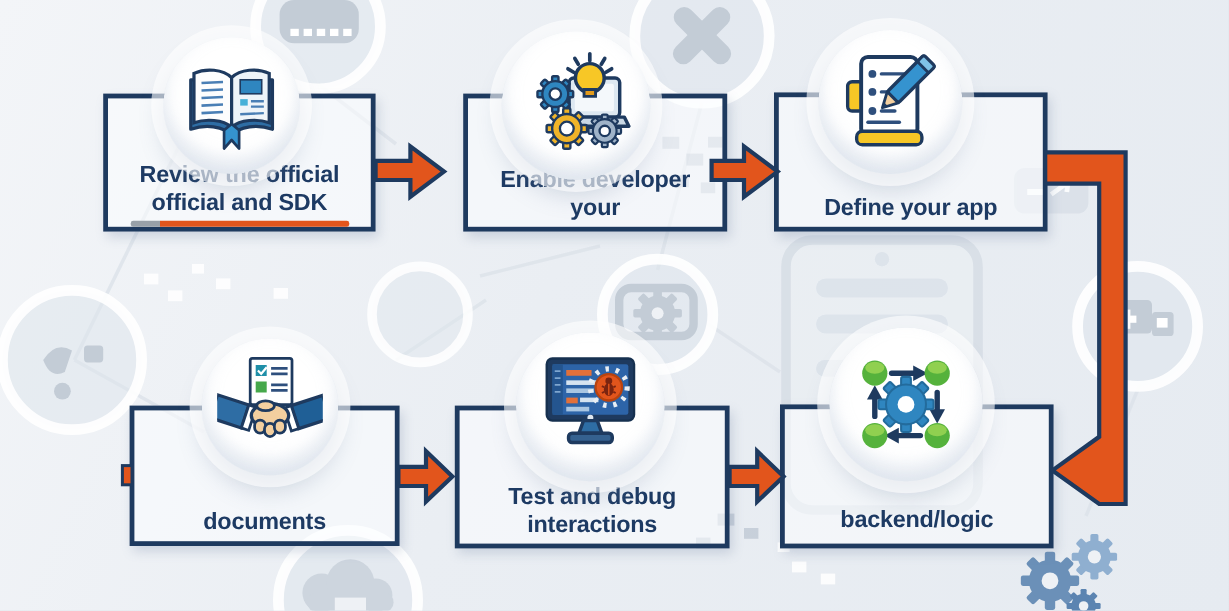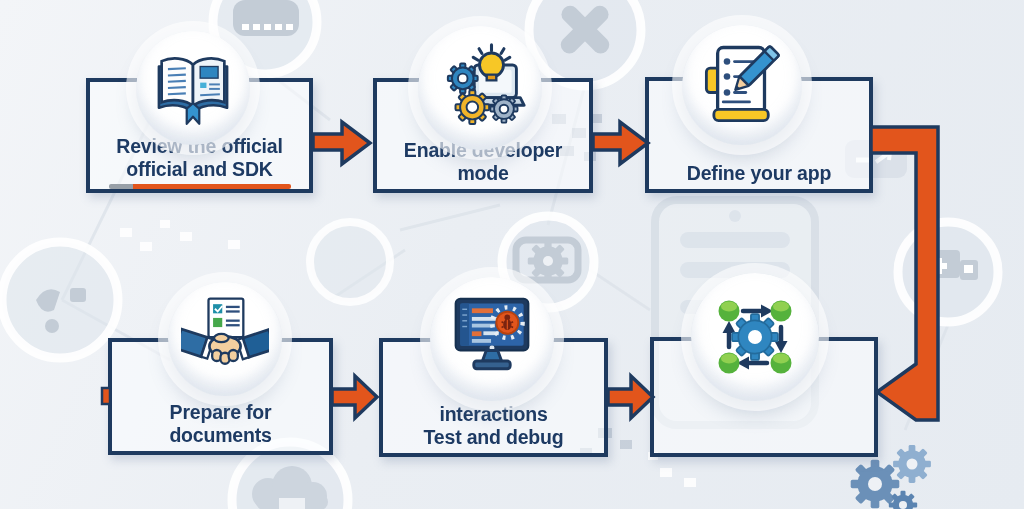--- a/index.html
+++ b/index.html
@@ -147,45 +147,45 @@
     </g>
   </svg>
 
   <div class="card" style="left:86px;top:78px;width:227px;height:115px">
     <div class="label" style="bottom:0">
       <div>Review the official</div>
       <div>official and SDK</div>
       <div class="underline"></div>
     </div>
   </div>
-  <div class="card" style="left:373px;top:78px;width:220px;height:115px">
+  <div class="card" style="left:386px;top:78px;width:220px;height:115px">
     <div class="label">
       <div>Enable developer</div>
-      <div>mode</div>
+      <div>your</div>
     </div>
   </div>
   <div class="card" style="left:645px;top:77px;width:228px;height:116px">
     <div class="label">
       <div>Define your app</div>
     </div>
   </div>
   <div class="card" style="left:108px;top:338px;width:225px;height:117px">
     <div class="label">
-      <div>Prepare for</div>
       <div>documents</div>
     </div>
   </div>
   <div class="card" style="left:379px;top:338px;width:229px;height:119px">
     <div class="label">
+      <div>Test and debug</div>
       <div>interactions</div>
-      <div>Test and debug</div>
     </div>
   </div>
   <div class="card" style="left:650px;top:337px;width:228px;height:120px">
     <div class="label" style="bottom:8px">
+      <div>backend/logic</div>
     </div>
   </div>
 
   <div class="badge" style="left:136px;top:31px;width:114px;height:114px">
     <svg width="86" height="86" viewBox="0 0 96 96">
       <path d="M10 24 L10 70 Q30 63 48 74 Q66 63 86 70 L86 24 Z" fill="#2e6da4" stroke="#1e3a5f" stroke-width="3" stroke-linejoin="round"></path>
       <path d="M48 22 C40 14 24 13 13 18 L13 64 C24 60 40 61 48 68 Z" fill="#fdfdfd" stroke="#1e3a5f" stroke-width="3"></path>
       <path d="M48 22 C56 14 72 13 83 18 L83 64 C72 60 56 61 48 68 Z" fill="#eef4f9" stroke="#1e3a5f" stroke-width="3"></path>
       <g stroke="#4a7fb5" stroke-width="2.4">
         <line x1="20" y1="27" x2="40" y2="26"></line>

